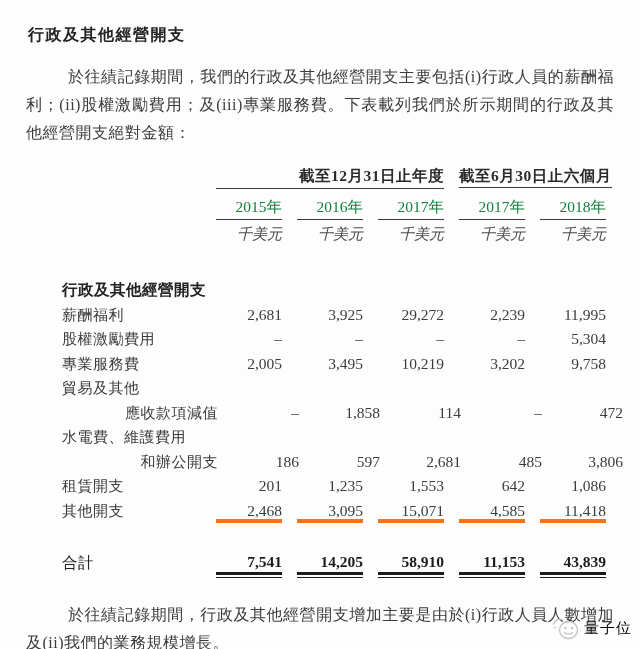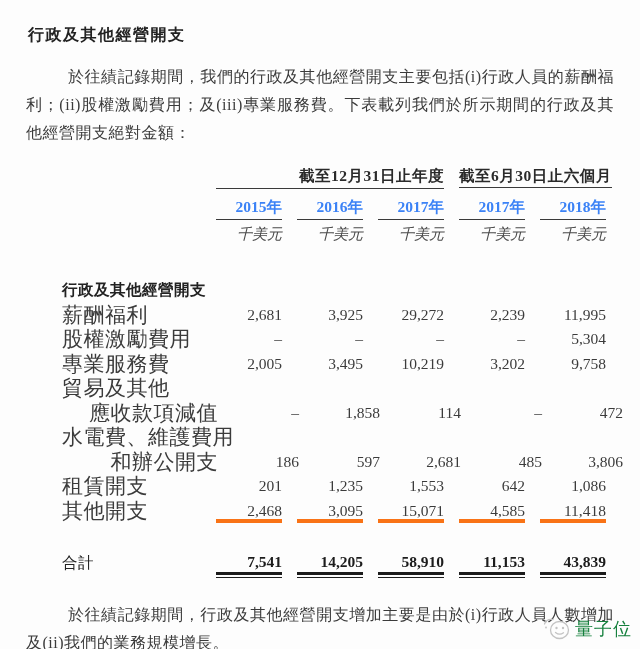--- a/index.html
+++ b/index.html
@@ -25,34 +25,34 @@
     margin:17px 26px 0 26px;
     font-size:16px; line-height:28px;
     text-align:justify; text-indent:42px;
     color:#3b3b3b; letter-spacing:0.5px;
   }
   .closing { margin-top:24px; }
 
   
   .fin-table { margin:18px 0 0 62px; }
   .t-row { display:flex; column-gap:15px; }
-  .t-label { width:139px; flex:0 0 139px; white-space:nowrap; font-size:21px; letter-spacing:0.5px;font-family:Liberation Serif, serif; }
+  .t-label { width:139px; flex:0 0 139px; white-space:nowrap; font-size:15px; letter-spacing:0.5px;font-family:Liberation Serif, serif; }
   .t-col  { width:66px;  flex:0 0 66px;  text-align:right; font-size:15.5px; }
 
   .group-row { height:24px; }
   .t-group {
     font-weight:bold; font-size:15.5px; color:#2a2a2a;
     line-height:22px; letter-spacing:0.5px; white-space:nowrap;
   }
   .g1 { flex:0 0 228px; width:228px; text-align:right; border-bottom:1.5px solid #3a3a3a; }
   .g2 { flex:0 0 147px; width:147px; text-align:left; }
   .g2-text { display:inline-block; white-space:nowrap; border-bottom:1.5px solid #3a3a3a; line-height:22px; }
 
   .year-row { height:31px; align-items:flex-end; }
-  .year { font-weight:bold; color:#3b82f6; line-height:24px; border-bottom:1.5px solid #3a3a3a; }
+  .year { font-weight:normal; color:#15803d; line-height:24px; border-bottom:1.5px solid #3a3a3a; }
 
   .unit-row { height:26px; padding-top:5px; }
   .unit { font-style:italic; color:#4a4a4a; font-size:15px; }
 
   .section-row { margin-top:27px; height:24.5px; line-height:24.5px; }
   .section-label {
     font-family:"Liberation Sans","DejaVu Sans",sans-serif;
     font-weight:bold; color:#222222; font-size:15.5px;
   }
 
@@ -72,23 +72,23 @@
   }
   .total-val::after {
     content:""; position:absolute; left:0; right:0; bottom:-6px;
     border-bottom:1.5px solid #1c1c1c;
   }
 
   
   .watermark {
     position:absolute; right:8px; bottom:8px;
     display:flex; align-items:center; gap:3px;
-    color:#15803d;
-    font-family:"Liberation Sans","DejaVu Sans",sans-serif;
-    font-size:18px; letter-spacing:1px;
+    color:#000000;
+    font-family:"Liberation Sans","DejaVu Sans",sans-serif;
+    font-size:15px; letter-spacing:1px;
   }
   .watermark svg { display:block; }
 </style>
 </head>
 <body>
 
 <div class="page">
 
   <h1 class="doc-title">行政及其他經營開支</h1>
 

